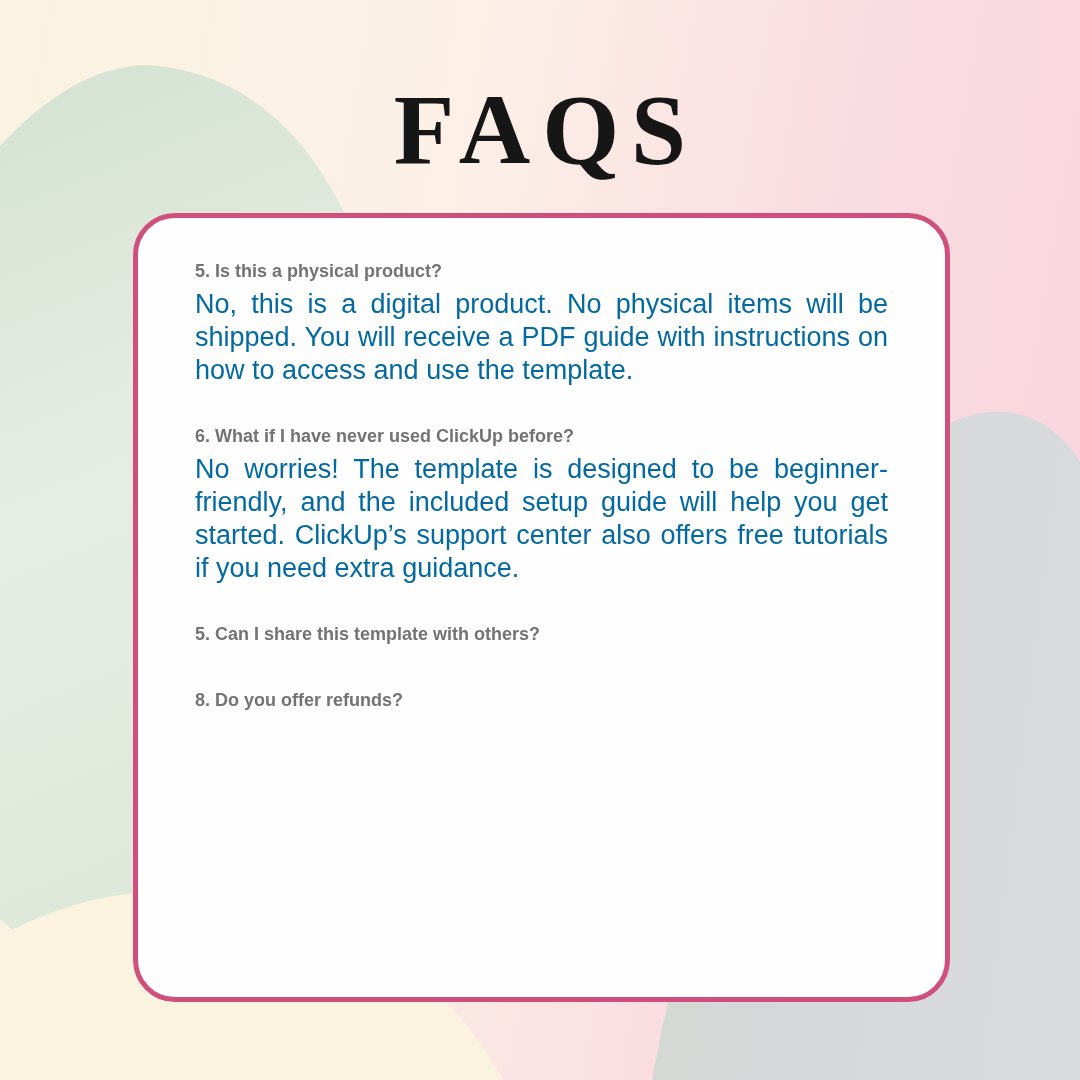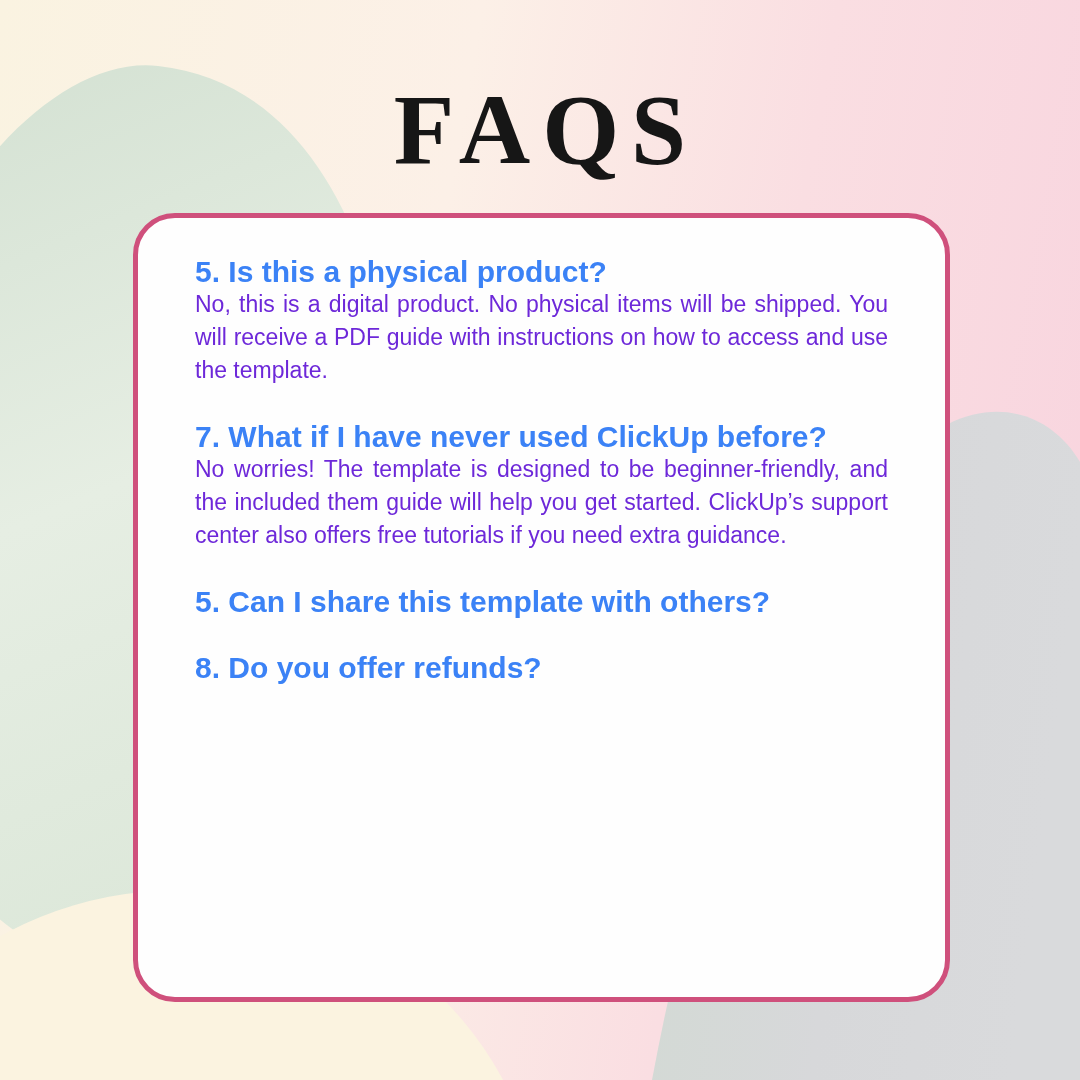--- a/index.html
+++ b/index.html
@@ -42,30 +42,30 @@
     box-sizing: border-box;
     background: #fefefe;
     border: 5px solid #cf507c;
     border: 5px solid #cf507c;
     border-radius: 42px;
     padding: 37px 57px 30px 57px;
   }
   .faq-item { margin-bottom: 33px; }
   .faq-item:last-child { margin-bottom: 16px; }
   .faq-question {
-    font-size: 30px;
+    font-size: 18px;
     line-height: 33px;
     font-weight: 700;
-    color: #3b82f6;
+    color: #737373;
   }
   .faq-answer {
-    font-size: 23px;
+    font-size: 27px;
     line-height: 33px;
     font-weight: 400;
-    color: #6d28d9;
+    color: #0369a1;
     text-align: justify;
   }
 </style>
 </head>
 <body>
 
 <svg class="bg-shapes" viewBox="0 0 1080 1080" xmlns="http://www.w3.org/2000/svg" aria-hidden="true">
   <defs>
     <linearGradient id="greenGrad" x1="0" y1="0" x2="0.25" y2="1">
       <stop offset="0" stop-color="#d2e0d1"></stop>
@@ -96,22 +96,22 @@
 </svg>
 
 <div class="page-title">FAQS</div>
 
 <div class="faq-card">
   <div class="faq-item">
     <div class="faq-question">5. Is this a physical product?</div>
     <div class="faq-answer">No, this is a digital product. No physical items will be shipped. You will receive a PDF guide with instructions on how to access and use the template.</div>
   </div>
   <div class="faq-item">
-    <div class="faq-question">7. What if I have never used ClickUp before?</div>
-    <div class="faq-answer">No worries! The template is designed to be beginner-friendly, and the included them guide will help you get started. ClickUp’s support center also offers free tutorials if you need extra guidance.</div>
+    <div class="faq-question">6. What if I have never used ClickUp before?</div>
+    <div class="faq-answer">No worries! The template is designed to be beginner-friendly, and the included setup guide will help you get started. ClickUp’s support center also offers free tutorials if you need extra guidance.</div>
   </div>
   <div class="faq-item">
     <div class="faq-question">5. Can I share this template with others?</div>
   </div>
   <div class="faq-item">
     <div class="faq-question">8. Do you offer refunds?</div>
   </div>
 </div>
 
 </body></html>

